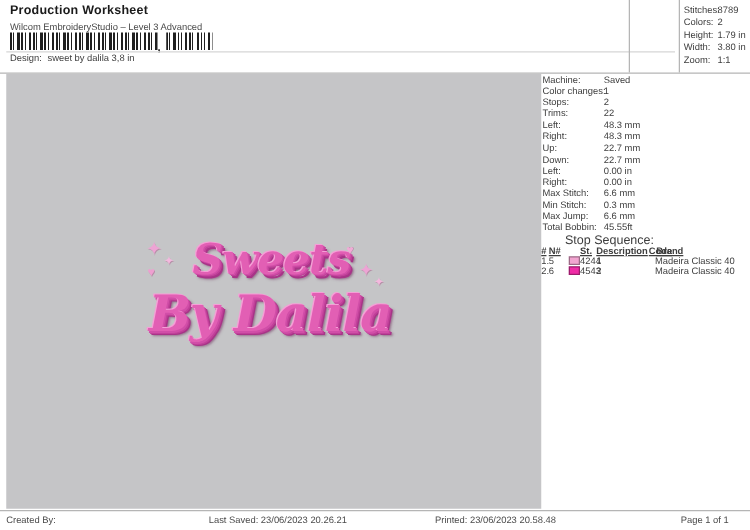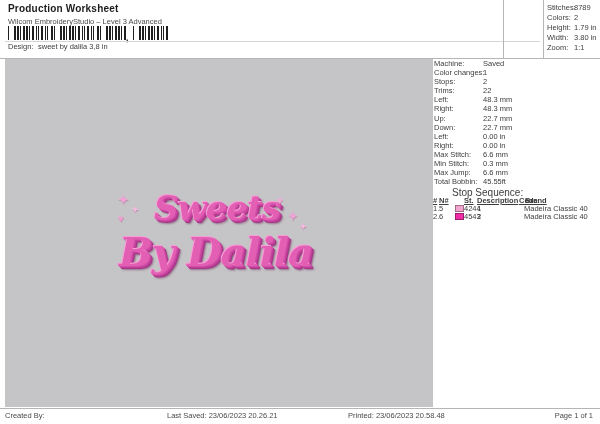--- a/index.html
+++ b/index.html
@@ -62,21 +62,21 @@
   .c-code{position:absolute;left:86px;}
   .c-brand{position:absolute;left:92px;}
   .c-brandval{position:absolute;left:91px;}
   
   .fline1{left:0;top:408.3px;width:600px;height:1px;background:#b5b5b5;}
   .fline2{left:0;top:420.8px;width:600px;height:1px;background:#b5b5b5;}
   .ftext{top:410.5px;font-size:7.5px;color:#4a4a4a;white-space:nowrap;}
   .f-created{left:5px;}
   .f-saved{left:147px;margin-left:20px;}
   .f-printed{left:348px;}
-  .f-page{right:7px;margin-left:42px;}
+  .f-page{right:17px;margin-left:42px;}
 </style>
 </head>
 <body>
 
 <div id="page">
 
   <div class="abs title">Production Worksheet</div>
   <div class="abs subtitle">Wilcom EmbroideryStudio – Level 3 Advanced</div>
 
   <div class="abs barcode bc1"></div>

